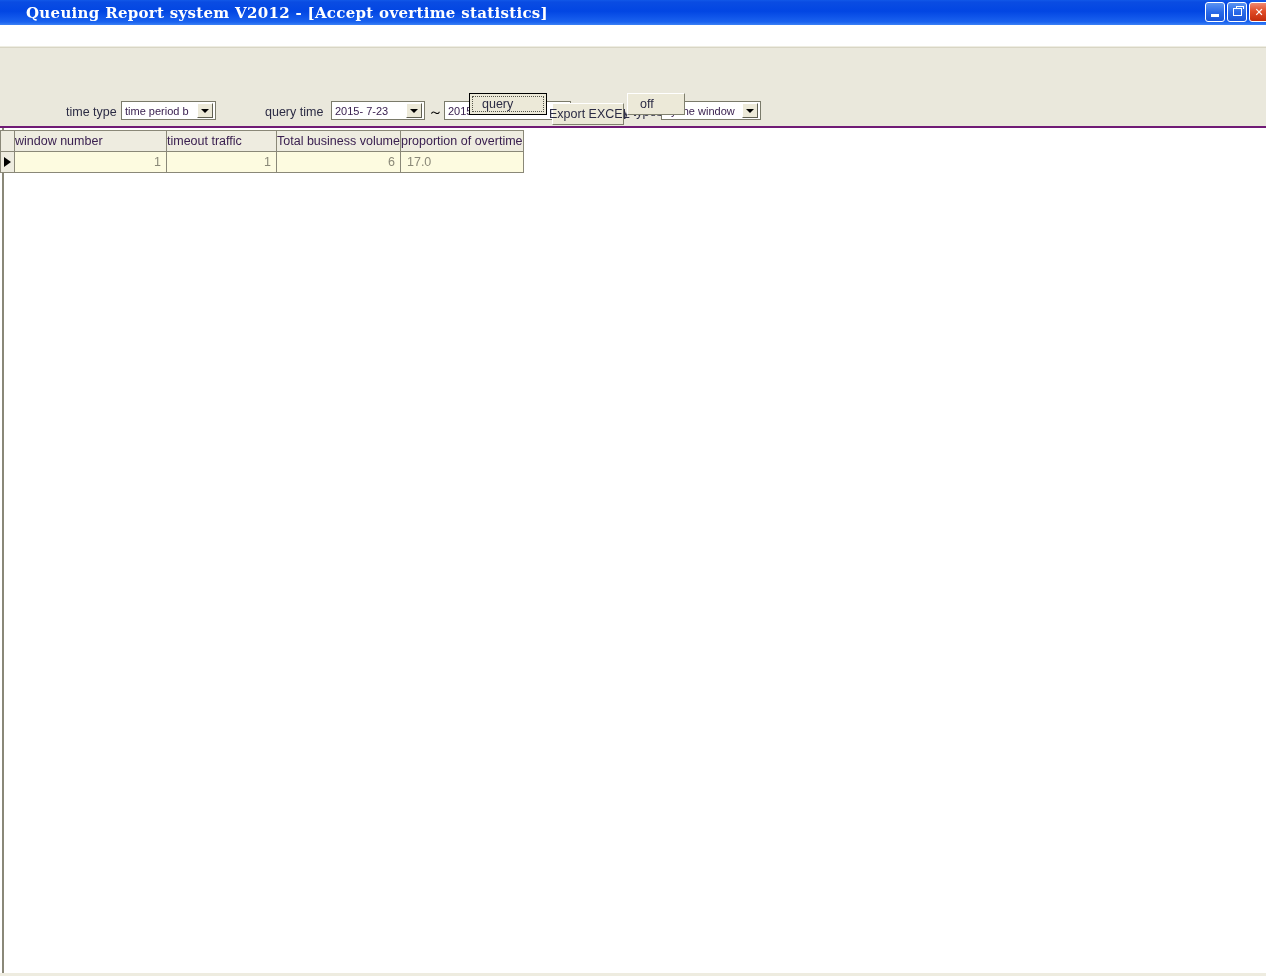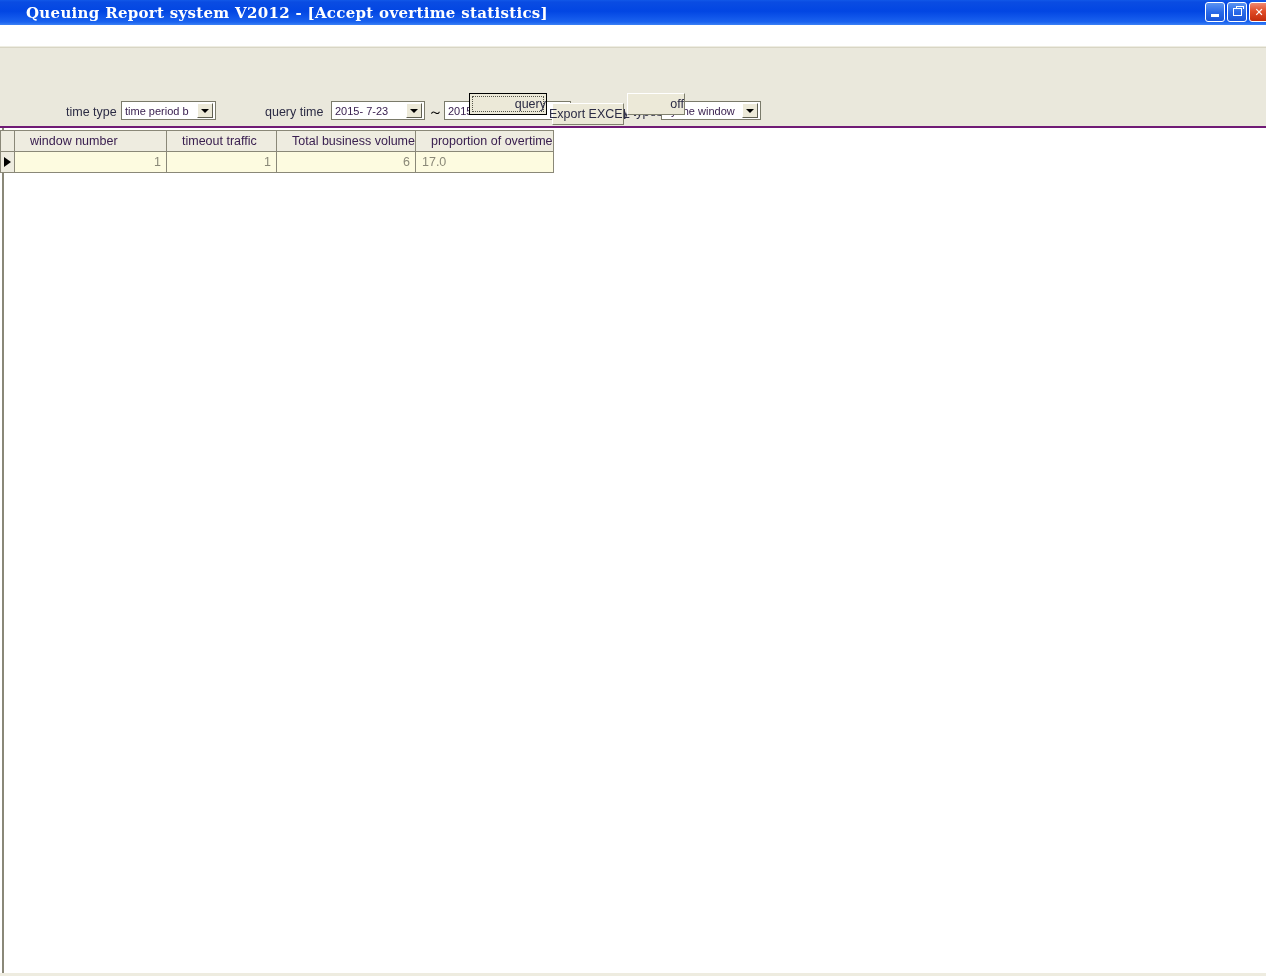--- a/index.html
+++ b/index.html
@@ -196,27 +196,28 @@
     font-family: "Liberation Sans", sans-serif;
   }
   .btn {
     position: absolute;
     height: 22px;
     background: #ece9d8;
     border: 1px solid #ffffff;
     border-right-color: #80806e;
     border-bottom-color: #80806e;
     box-sizing: border-box;
-    display: flex; align-items: center; justify-content: flex-end;
+    display: flex; align-items: center; justify-content: flex-start;
     font-size: 12.5px;
     color: #2b2b44;
     font-family: "Liberation Sans", sans-serif;
     white-space: nowrap;
     overflow: visible;
     cursor: default;
+    padding-left: 12px;
   }
   .btn.focused {
     border: 1px solid #000000;
   }
   .btn.focused .inner {
     position: absolute;
     left: 2px; top: 2px; right: 2px; bottom: 2px;
     border: 1px dotted #55554a;
   }
   .btn .lbl { position: relative; z-index: 2; }
@@ -255,21 +256,21 @@
     font-weight: normal;
     font-size: 12.5px;
     padding: 0;
     box-sizing: border-box;
   }
   .grid th {
     background: #eeece0;
     color: #3a2050;
     text-align: left;
     height: 21px;
-    padding-left: 15px;
+    padding-left: 0;
     white-space: nowrap;
     overflow: hidden;
   }
   .grid td {
     background: #fdfbe0;
     height: 21px;
     color: #8a8878;
     padding-right: 5px;
     text-align: right;
     white-space: nowrap;

